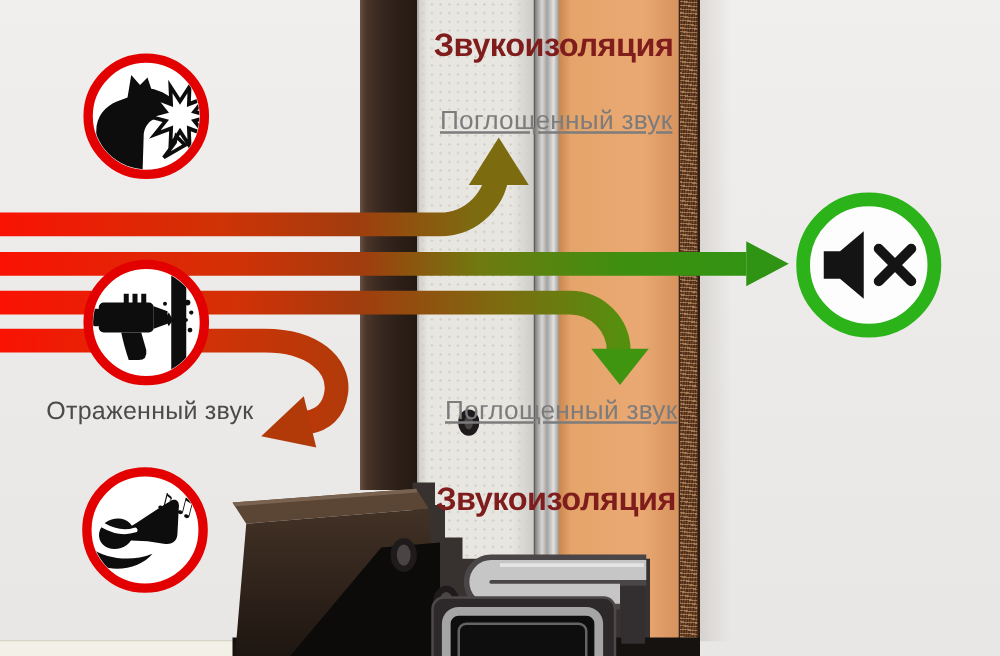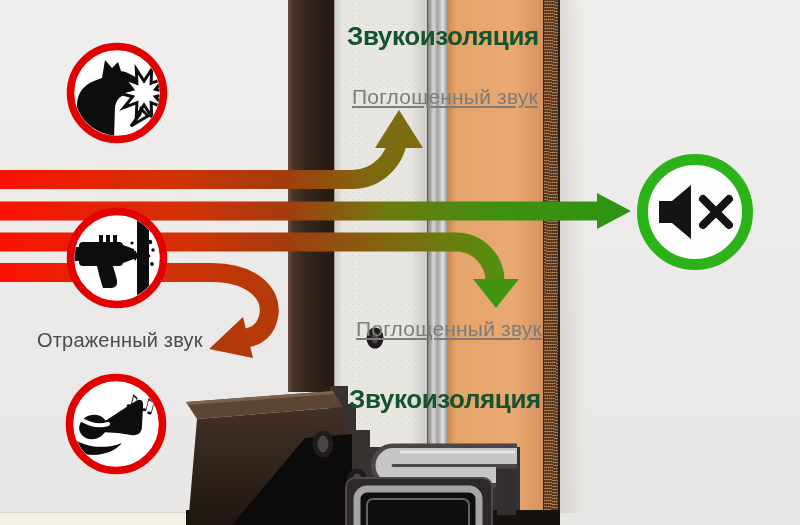--- a/index.html
+++ b/index.html
@@ -27,21 +27,21 @@
   .layer-cork{left:543px;top:0;width:14px;height:513px;
     background-color:#6f4529;
     background-image:repeating-linear-gradient(4deg,rgba(255,214,160,.40) 0 1px,rgba(0,0,0,0) 1px 3px),
                      repeating-linear-gradient(94deg,rgba(40,18,5,.45) 0 1px,rgba(0,0,0,0) 1px 2px);
     border-left:1px solid #3a2212;border-right:2px solid #2e1c10;}
   .wall-shadow{left:559px;top:0;width:26px;height:513px;
     background:linear-gradient(90deg,rgba(80,60,40,.12),rgba(80,60,40,0));}
   .floor{left:0;top:512px;width:196px;height:13px;background:#f3f0e7;border-top:1px solid #d7d3c7;}
   
   .lbl{position:absolute;white-space:nowrap;}
-  .title{font-weight:bold;font-size:26px;color:#14532d;letter-spacing:-0.4px;}
+  .title{font-weight:bold;font-size:26px;color:#7f1d1d;letter-spacing:-0.4px;}
   .absorbed{font-size:21px;color:#7c7c7c;letter-spacing:0.2px;text-decoration:underline;}
   .reflected{font-size:20px;color:#4b4b4b;letter-spacing:0.2px;}
   svg{display:block;}
 </style>
 </head>
 <body>
 
 <div class="abs layer-brown"></div>
 <div class="abs layer-white"></div>
 <div class="abs layer-metal"></div>
@@ -73,21 +73,21 @@
   <path d="M515,452 H400" stroke="#e4e4e4" stroke-width="3" fill="none"></path>
   <rect x="346" y="478" width="146" height="70" rx="9" fill="#2d2829" stroke="#4e4849" stroke-width="2"></rect>
   <rect x="357" y="489" width="122" height="60" rx="10" fill="#0f0e0e" stroke="#a5a5a5" stroke-width="7"></rect>
   <rect x="367" y="499" width="102" height="44" rx="6" fill="none" stroke="#646464" stroke-width="2"></rect>
 </svg>
 
 <div class="lbl title" style="left:347px;top:21px">Звукоизоляция</div>
 <div class="lbl absorbed" style="left:352px;top:85px">Поглощенный звук</div>
 <div class="lbl absorbed" style="left:356px;top:317px">Поглощенный звук</div>
 <div class="lbl title" style="left:349px;top:384px">Звукоизоляция</div>
-<div class="lbl reflected" style="left:37px;top:329px">Отраженный звук</div>
+<div class="lbl reflected" style="left:37px;top:318px">Отраженный звук</div>
 
 <svg class="abs" style="left:0;top:0" width="800" height="525" viewBox="0 0 800 525">
   <defs>
     <linearGradient id="g1" x1="0" y1="0" x2="420" y2="0" gradientUnits="userSpaceOnUse">
       <stop offset="0" stop-color="#fa1203"></stop>
         <stop offset="0.42" stop-color="#cf3306"></stop>
       <stop offset="0.68" stop-color="#a03d0e"></stop>
         <stop offset="0.9" stop-color="#7d6b10"></stop>
       <stop offset="1" stop-color="#7d6b10"></stop>
     </linearGradient>

